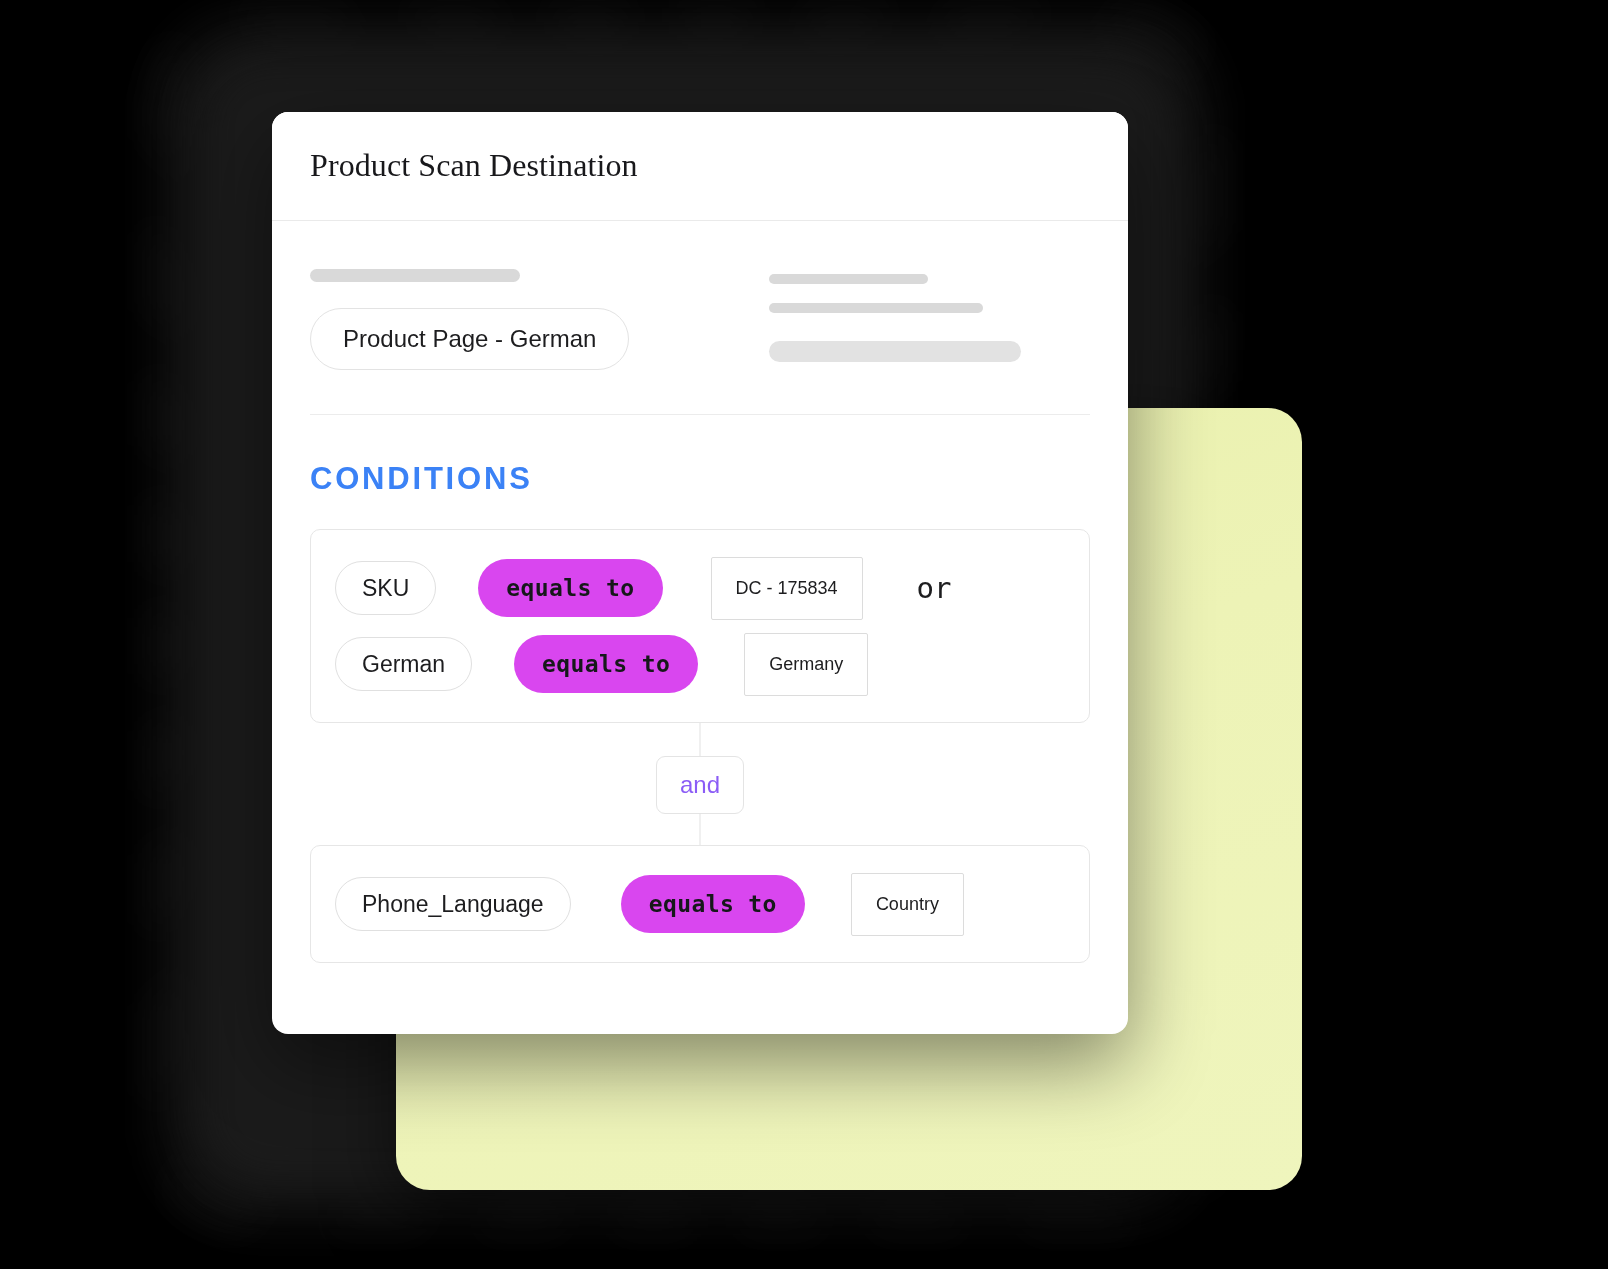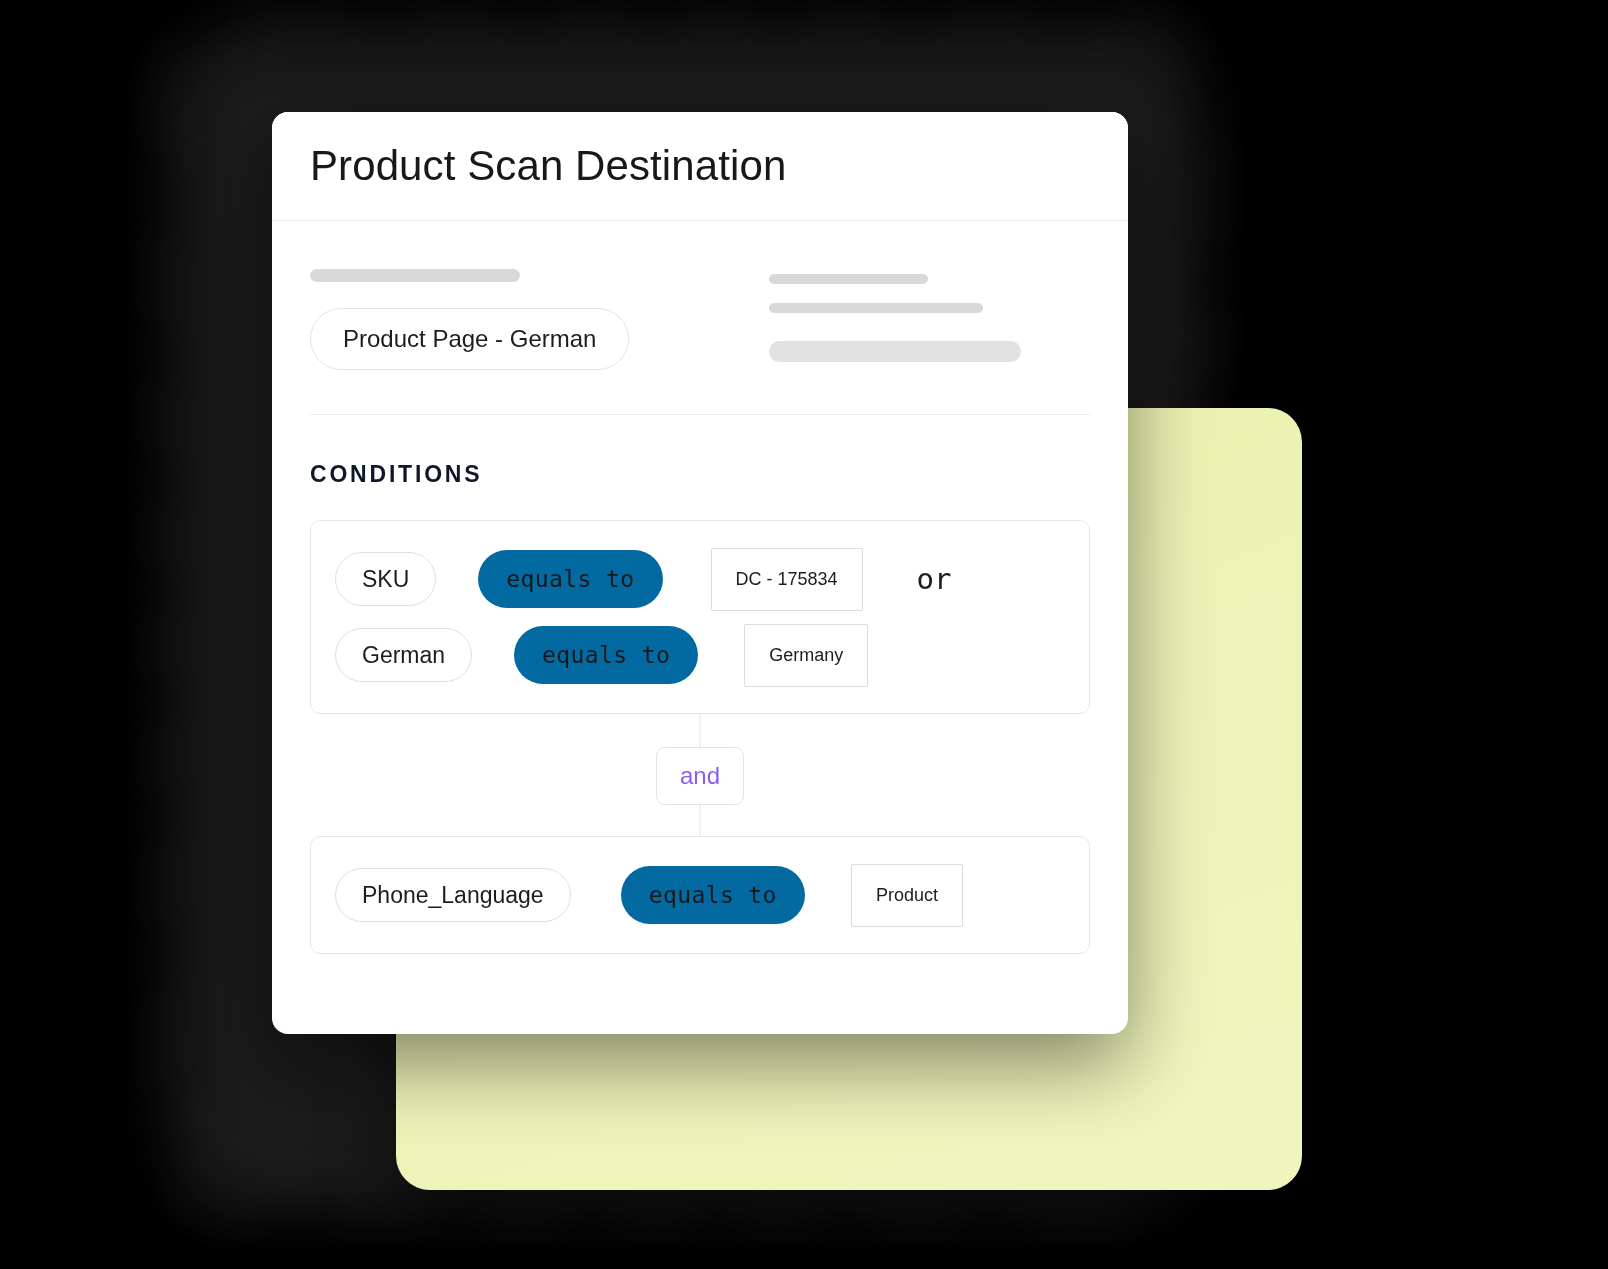--- a/index.html
+++ b/index.html
@@ -89,25 +89,26 @@
   .card-header {
     height: 109px;
     box-sizing: border-box;
     padding: 0 0 0 38px;
     display: flex;
     align-items: center;
     border-bottom: 1px solid #eaeaea;
     background: #ffffff;
   }
   .card-title {
-    font-size: 42px;
+    font-size: 32px;
     font-weight: 400;
     color: #18181b;
     letter-spacing: 0.1px;
     line-height: 1.1;
+    font-family: Liberation Serif, serif;
   }
 
   
   .meta-section {
     position: relative;
     padding: 48px 38px 0 38px;
     display: flex;
     gap: 7px;
   }
   .meta-left { width: 452px; flex: none; }
@@ -143,24 +144,24 @@
     height: 1px;
     background: #ececec;
   }
 
   
   .conditions {
     padding: 0 38px;
   }
   .conditions-heading {
     margin-top: 46px;
-    font-size: 23px;
+    font-size: 31px;
     font-weight: 700;
     letter-spacing: 2.8px;
-    color: #0f172a;
+    color: #3b82f6;
   }
 
   .group-box {
     margin-top: 32px;
     border: 1px solid #e6e6e6;
     border-radius: 10px;
     padding: 20px 24px;
     box-sizing: border-box;
   }
   .group-box.second { margin-top: 0; }
@@ -187,24 +188,24 @@
     white-space: nowrap;
   }
 
   .token-op {
     display: inline-flex;
     align-items: center;
     justify-content: center;
     height: 58px;
     padding: 0 28px;
     border-radius: 29px;
-    background: #0369a1;
+    background: #d946ef;
     font-family: "DejaVu Sans Mono", monospace;
     font-size: 23px;
-    font-weight: 400;
+    font-weight: 700;
     color: #16181a;
     letter-spacing: 0.4px;
     box-sizing: border-box;
     white-space: nowrap;
   }
 
   .token-value {
     display: inline-flex;
     align-items: center;
     justify-content: center;
@@ -327,19 +328,19 @@
         <div class="connector-chip">and</div>
         <div class="connector-line bottom"></div>
       </div>
 
       <div class="group-box second">
         <div class="cond-row">
           <span class="token-field">Phone_Language</span>
           <span class="gap-26"></span>
           <span class="token-op">equals to</span>
           <span class="gap-22"></span>
-          <span class="token-value">Product</span>
+          <span class="token-value">Country</span>
         </div>
       </div>
 
     </div>
   </div>
 </div>
 
 </body></html>

